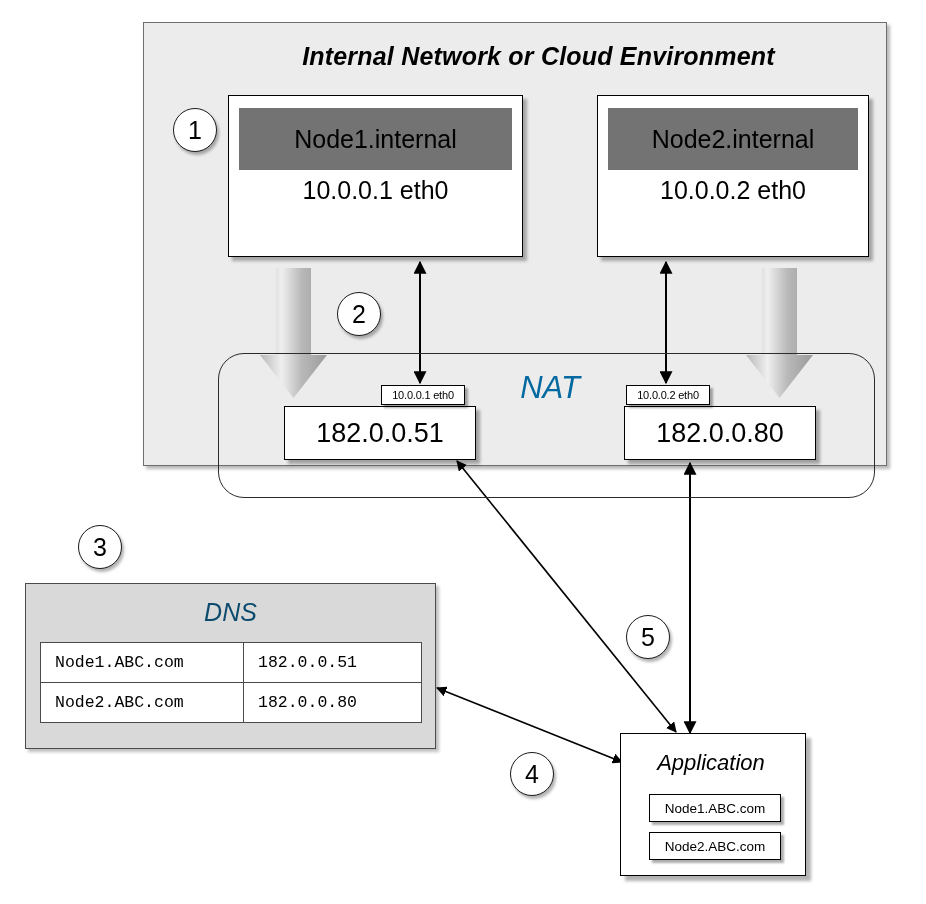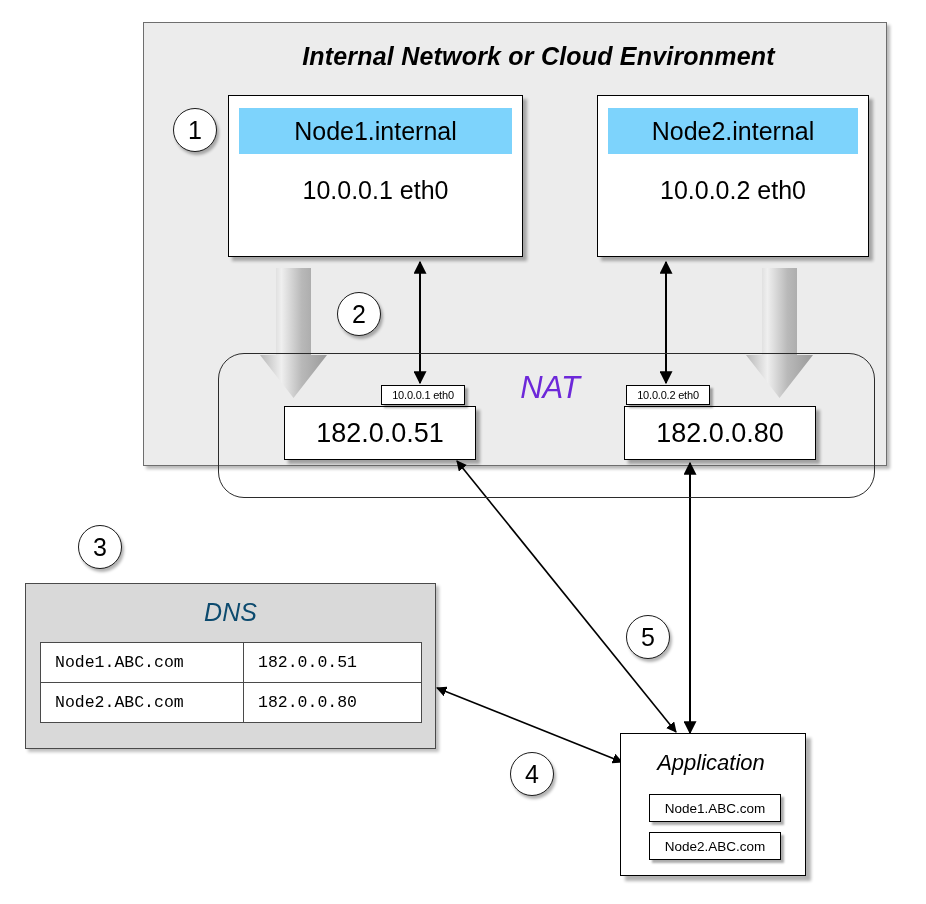--- a/index.html
+++ b/index.html
@@ -44,22 +44,22 @@
 
   
   .node-box {
     background: #ffffff;
     border: 1.5px solid #000000;
     box-shadow: 4px 4px 3px rgba(0,0,0,0.30);
   }
   .node-head {
     position: absolute;
     left: 10px; right: 10px; top: 12px;
-    height: 46px;
-    background: #7dd3fc;
+    height: 62px;
+    background: #737373;
     display: flex;
     align-items: center;
     justify-content: center;
     font-size: 25px;
     color: #000;
   }
   .node-sub {
     position: absolute;
     left: 0; right: 0; top: 80px;
     text-align: center;
@@ -77,21 +77,21 @@
     border: 1.2px solid #2b2b2b;
     border-radius: 26px;
     background: transparent;
   }
   .nat-label {
     left: 470px; top: 370px;
     width: 160px;
     text-align: center;
     font-style: italic;
     font-size: 31px;
-    color: #6d28d9;
+    color: #0369a1;
   }
 
   
   .ip-box {
     background: #ffffff;
     border: 1.3px solid #000;
     box-shadow: 4px 4px 3px rgba(0,0,0,0.32);
     display: flex;
     align-items: center;
     justify-content: center;

